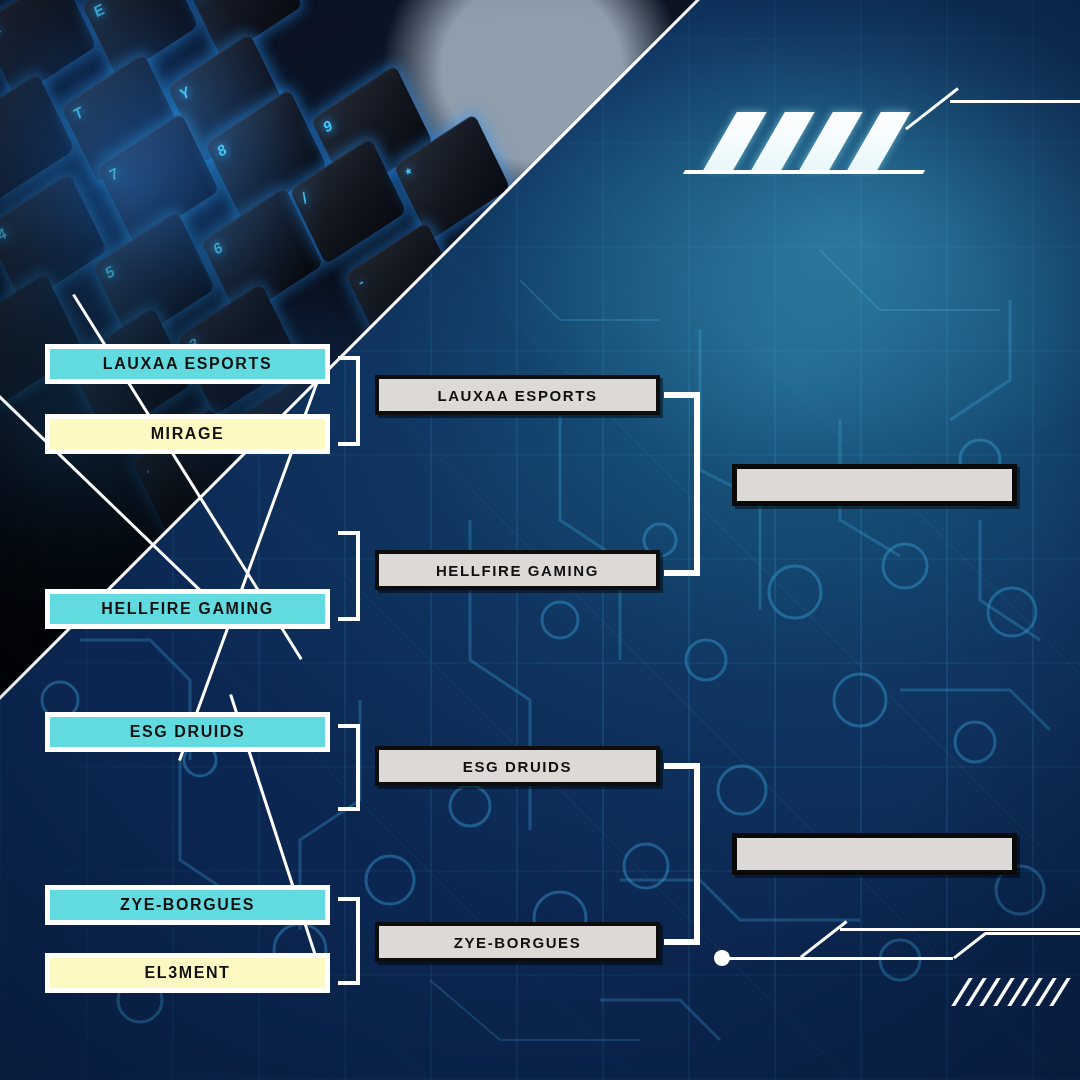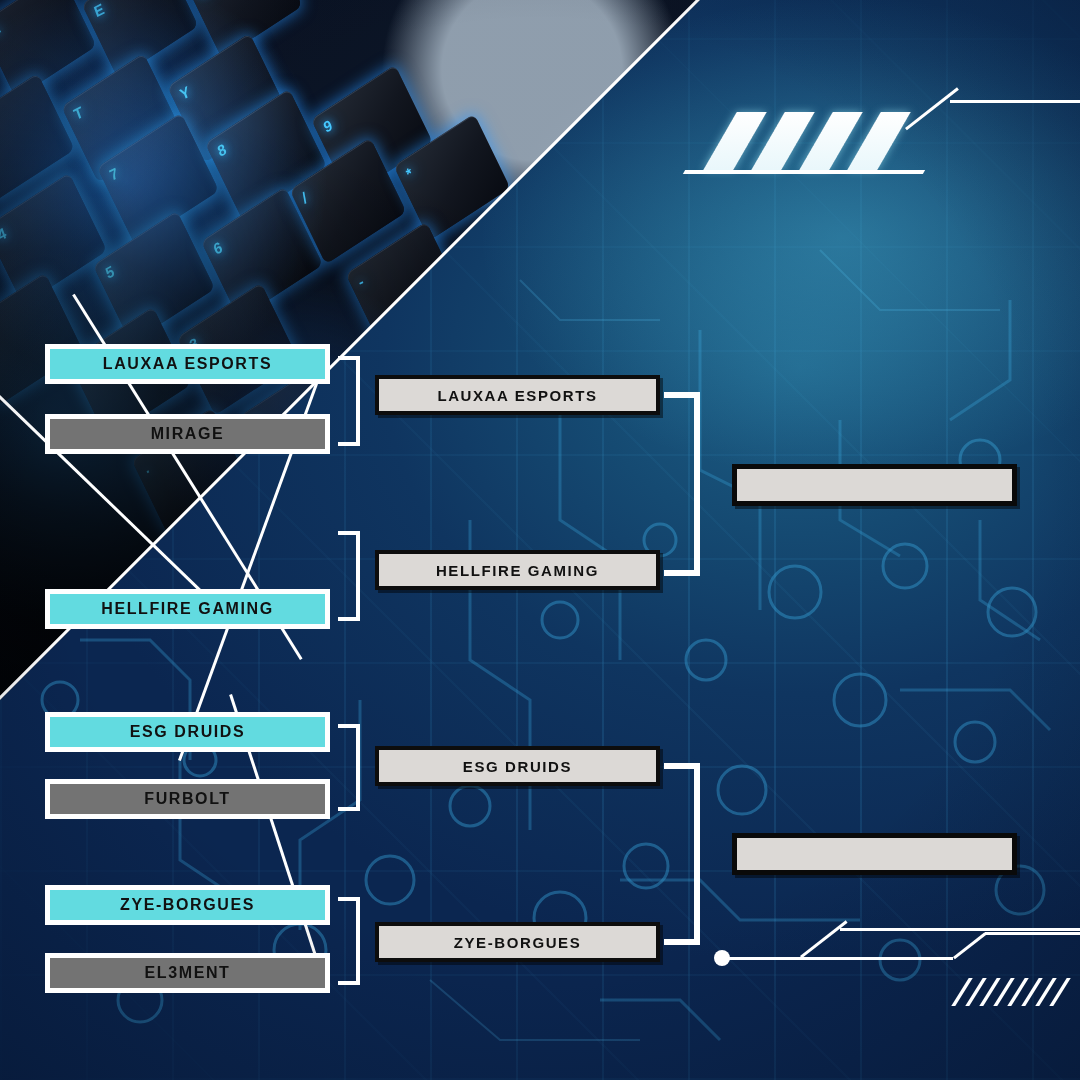--- a/index.html
+++ b/index.html
@@ -151,21 +151,21 @@
     white-space: nowrap;
   }
   
   .r1 {
     width: 285px;
     height: 40px;
     border: 5px solid #ffffff;
     font-size: 16px;
   }
   .r1.cyan { background: #62dbe0; }
-  .r1.red  { background: #737373; }
+  .r1.red  { background: #fef9c3; }
 
   
   .r2 {
     width: 285px;
     height: 40px;
     background: #dcd9d6;
     border: 4px solid #0d0d0d;
     font-size: 15px;
     box-shadow: 3px 3px 0 rgba(0,0,0,.45);
   }
@@ -399,23 +399,20 @@
     <span>MIRAGE</span>
   </div>
 
   <div class="box r1 cyan" style="left:45px; top:589px;">
     <span>HELLFIRE GAMING</span>
   </div>
 
   <div class="box r1 cyan" style="left:45px; top:712px;">
     <span>ESG DRUIDS</span>
   </div>
-  <div class="box r1 red" style="left:45px; top:779px;">
-    <span>FURBOLT</span>
-  </div>
 
   <div class="box r1 cyan" style="left:45px; top:885px;">
     <span>ZYE-BORGUES</span>
   </div>
   <div class="box r1 red" style="left:45px; top:953px;">
     <span>EL3MENT</span>
   </div>
 
   <div class="conn" style="left:338px; top:356px; width:24px; height:90px;">
     <i style="left:0;    top:0;     width:22px; height:4px;"></i>

